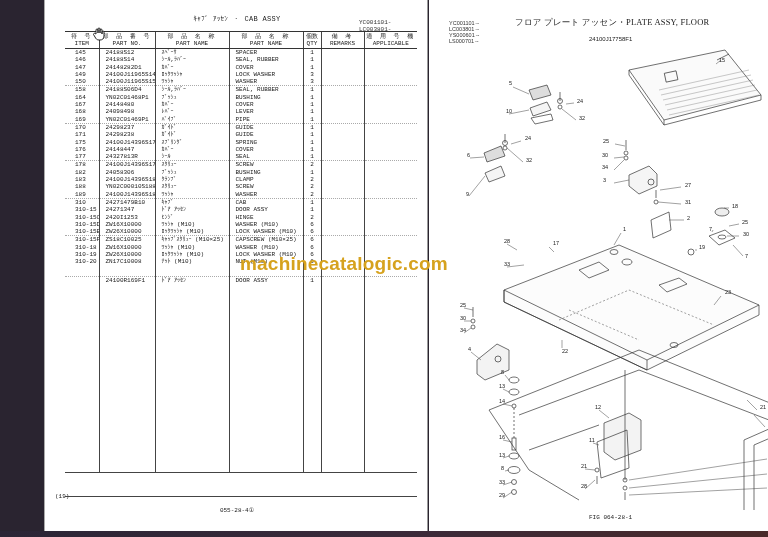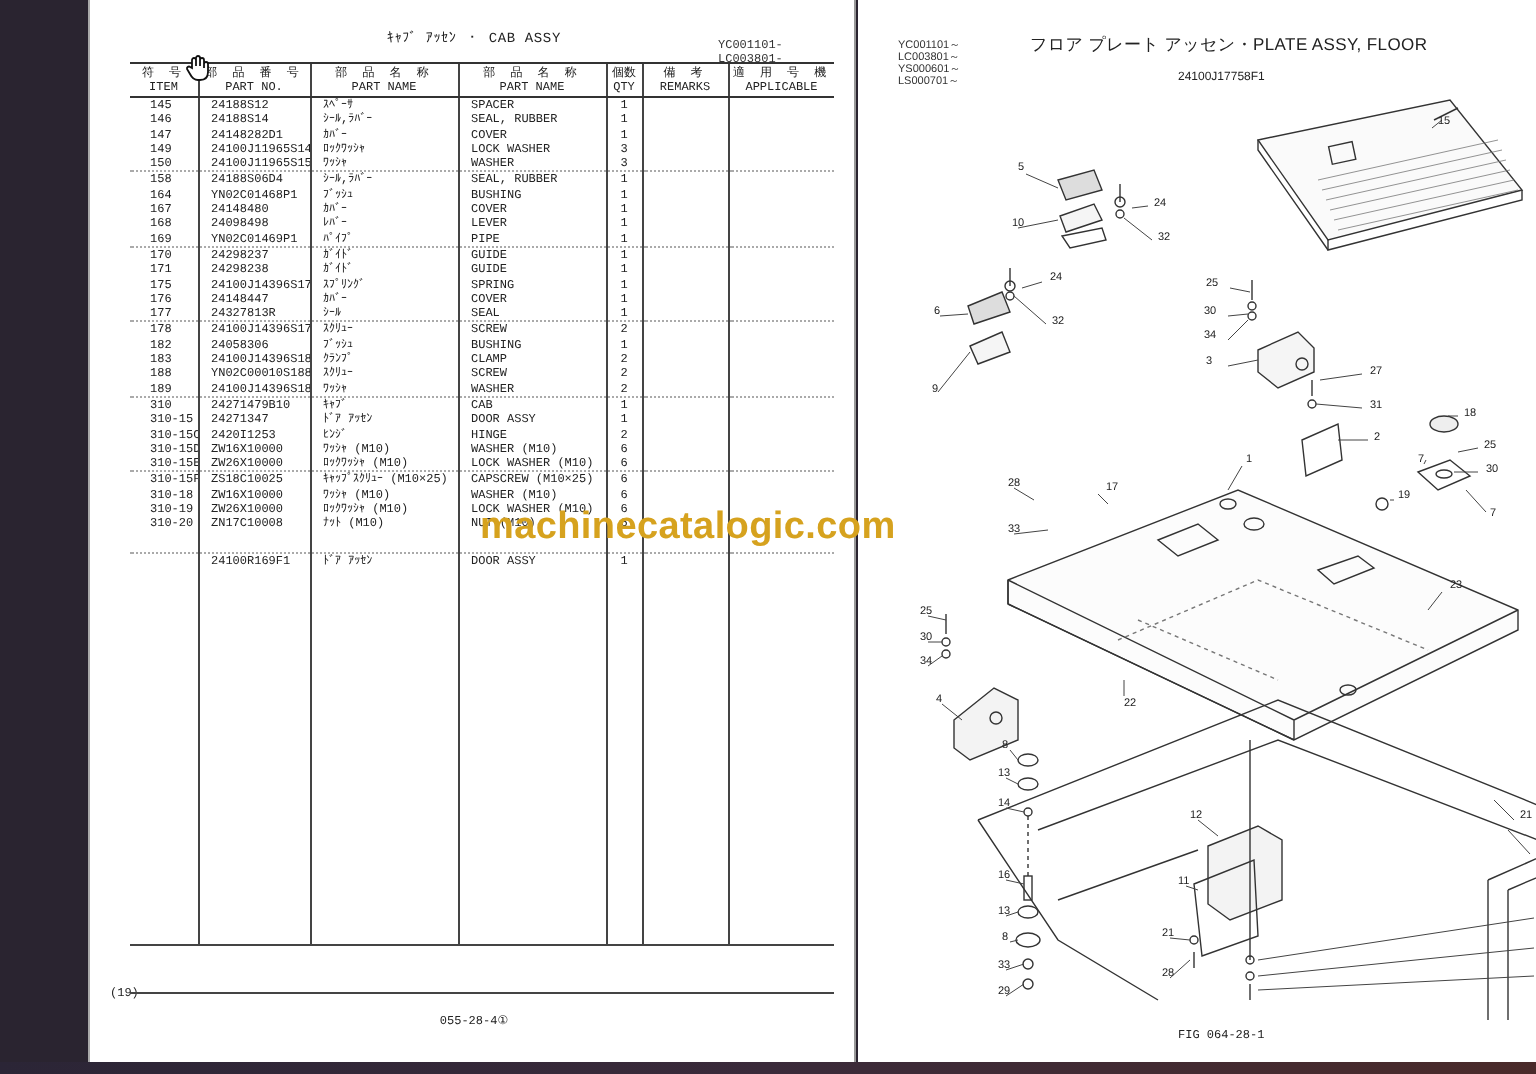--- a/index.html
+++ b/index.html
@@ -42,21 +42,21 @@
   .parts-table tr.filler td { height:188px; }
   .parts-table tr.last td { border-bottom:1px solid #444; }
   .hdr-jp { display:block; letter-spacing:2px; }
   .lp-footer-left { position:absolute; left:10px; top:493px; font-size:6px; }
   .lp-footer-line { position:absolute; left:20px; top:496px; width:352px; height:0; border-top:1px solid #444; }
   .lp-footer { position:absolute; top:506px; left:0; width:384px; text-align:center; font-size:6px; }
   .cursor { position:absolute; left:47px; top:27px; width:14px; height:14px; }
 
   
   .rp-serials { position:absolute; left:20px; top:20px; font-size:5.5px; line-height:6px; color:#333; font-family:"Liberation Sans",sans-serif; }
-  .rp-title { position:absolute; left:86px; top:17px; font-size:8.5px; font-family:Liberation Sans, sans-serif; letter-spacing:0.2px; }
+  .rp-title { position:absolute; left:86px; top:17px; font-size:8.5px; font-family:Liberation Serif, serif; letter-spacing:0.2px; }
   .rp-partno { position:absolute; left:160px; top:36px; font-size:6px; font-family:"Liberation Sans",sans-serif; }
   .diagram { position:absolute; left:0; top:40px; width:383px; height:470px; }
   .rp-fig { position:absolute; left:160px; top:514px; font-size:6px; }
   .rp-pgnum { position:absolute; left:353px; top:513px; font-size:6px; }
   .callout { font-family:"Liberation Sans",sans-serif; font-size:5.5px; fill:#222; }
 
   .watermark {
     position:absolute; left:240px; top:253px; font-family:"Liberation Sans","DejaVu Sans",sans-serif;
     font-weight:bold; font-size:19px; color:#d6a21e; letter-spacing:0.2px; white-space:nowrap;
   }

